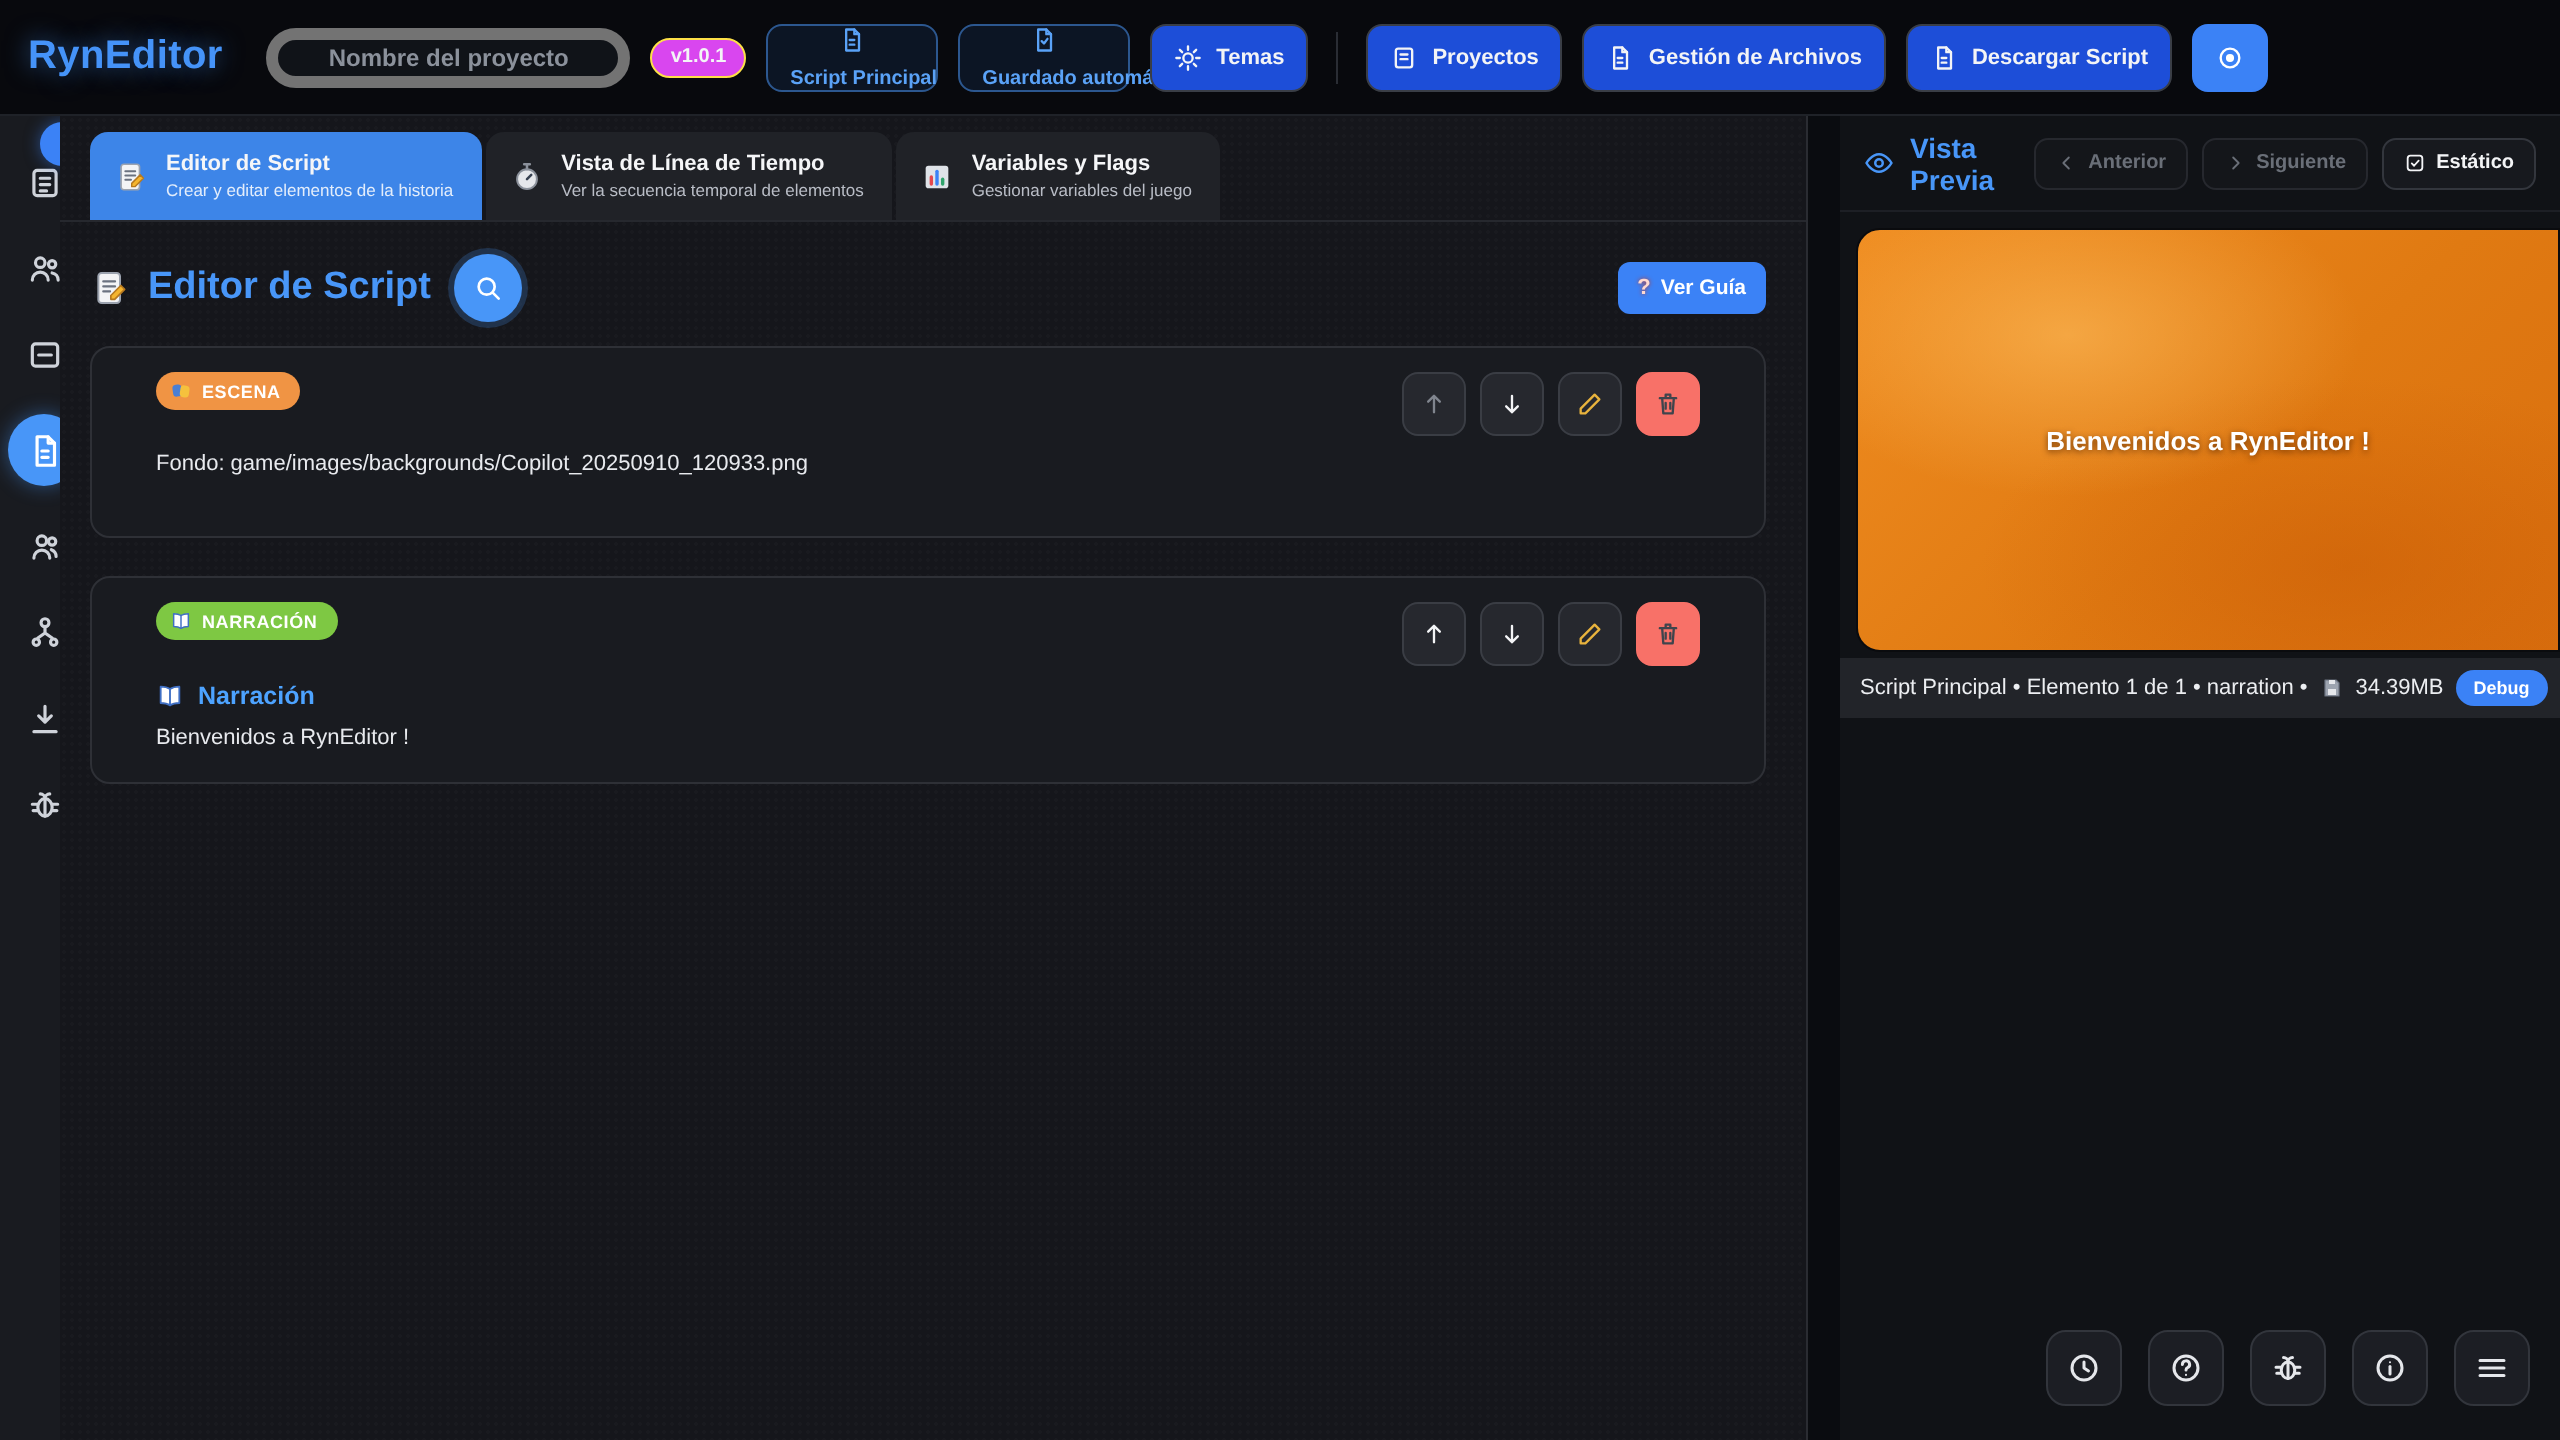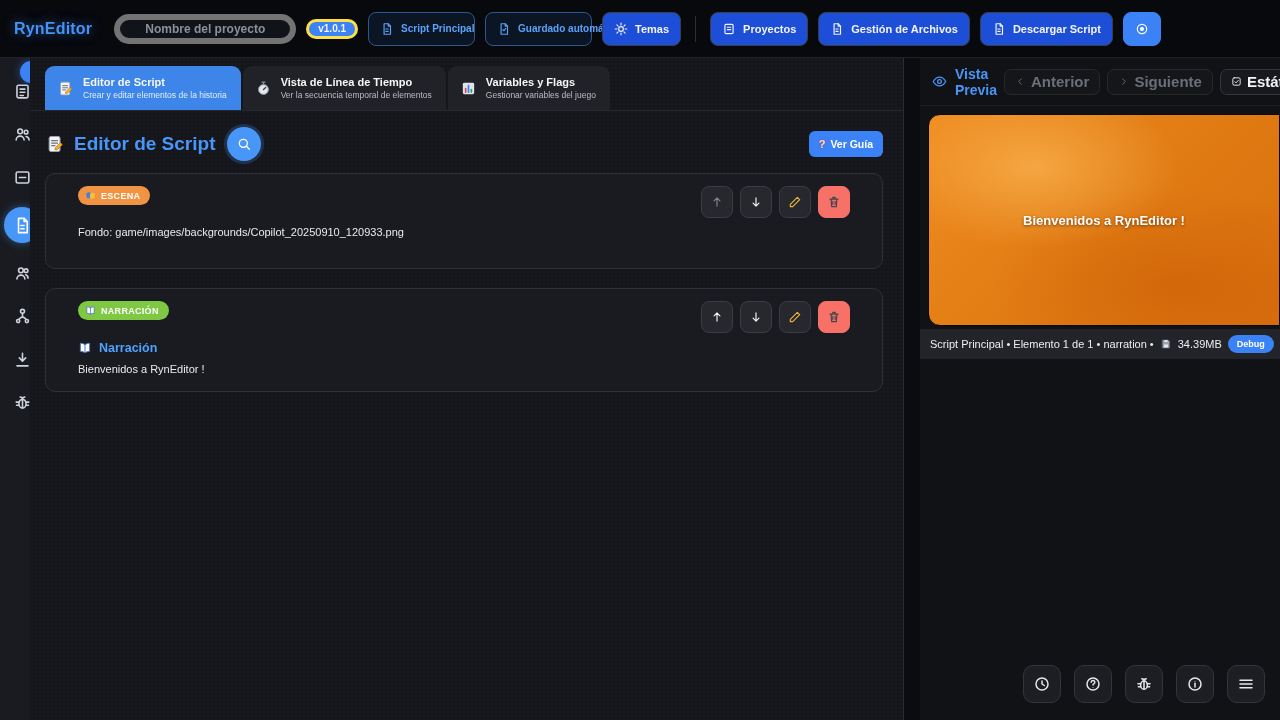--- a/index.html
+++ b/index.html
@@ -7,32 +7,32 @@
     font-family:"Liberation Sans", sans-serif; color:#e5e7eb; }
 
   .icon { display:inline-flex; align-items:center; justify-content:center; line-height:0; }
   .icon svg { width:1em; height:1em; stroke:currentColor; fill:none; stroke-width:2;
     stroke-linecap:round; stroke-linejoin:round; }
 
   
   .header { position:absolute; top:0; left:0; width:1280px; height:58px; background:#08090d;
     border-bottom:1px solid #1e2averiffy126; border-bottom:1px solid #1f2228;
     display:flex; align-items:center; padding:0 14px; gap:10px; z-index:10; }
-  .logo { font-size:16px; font-weight:800; color:#4593f8; letter-spacing:.2px;
+  .logo { font-size:20px; font-weight:800; color:#4593f8; letter-spacing:.2px;
     text-shadow:0 0 12px rgba(69,147,248,.55); margin-right:12px; white-space:nowrap; }
   .proj-input { width:182px; height:30px; border-radius:15px; background:#101318;
     border:6px solid #737373; color:#fca5a5; font-size:12px; text-align:center; outline:none; }
   .proj-input::placeholder { color:#8b919b; font-weight:600; }
-  .ver-badge { height:20px; padding:0 9px; border-radius:10px; border:3px solid #fde047;
-    background:#3b82f6; color:#f3f4f6; font-size:10px; font-weight:700; display:flex; align-items:center; }
+  .ver-badge { height:20px; padding:0 9px; border-radius:10px; border:1px solid #fde047;
+    background:#d946ef; color:#f3f4f6; font-size:10px; font-weight:700; display:flex; align-items:center; }
   .hbtn { height:34px; border-radius:8px; display:flex; align-items:center; gap:7px;
     padding:0 11px; font-size:11px; font-weight:700; cursor:pointer; white-space:nowrap;
     background:#1d4ed8; border:1px solid #3a3e46; color:#f3f4f6; }
   .hbtn .icon { font-size:14px; }
-  .hbtn.blue-outline { background:#0c1524; border:1px solid #2c578f; color:#5aa2f7; }
+  .hbtn.blue-outline { background:#0c1524; border:1px solid #2c578f; color:#5aa2f7;flex-direction:column; }
   .hbtn.blue-outline .btn-label { text-align:left; font-size:10px; line-height:1.15; max-width:62px; }
   .hbtn.primary { background:#3b82f6; border:1px solid #3b82f6; color:#fff; }
   .hdr-divider { width:1px; height:26px; background:#2a2d34; margin:0 4px; }
 
   
   .sidebar { position:absolute; top:58px; left:0; width:45px; height:662px; background:#191b20;
     border-right:1px solid #26282e; display:flex; flex-direction:column; align-items:center;
     padding-top:20px; gap:17px; }
   .sb-toggle { position:absolute; top:3px; left:20px; width:22px; height:22px; border-radius:50%;
     background:#3b82f6; color:#fff; display:flex; align-items:center; justify-content:center;
@@ -85,21 +85,21 @@
     display:flex; align-items:center; gap:7px; }
   .card-title .icon { font-size:14px; }
   .card-desc { margin-top:8px; font-size:11px; color:#e8eaee; }
 
   
   .right { position:absolute; top:58px; left:920px; width:360px; height:662px; background:#101216; }
   .rp-head { height:48px; display:flex; align-items:center; padding:0 12px; gap:7px;
     border-bottom:1px solid #1d1f25; }
   .rp-title { font-size:14px; font-weight:800; color:#4896f8; display:flex; align-items:center; gap:8px; }
   .rp-title .icon { font-size:15px; }
-  .rp-btn { height:26px; border-radius:7px; padding:0 10px; font-size:15px; font-weight:700;
+  .rp-btn { height:26px; border-radius:7px; padding:0 10px; font-size:10px; font-weight:700;
     display:flex; align-items:center; gap:5px; cursor:pointer; background:#17191e;
     border:1px solid #33363d; color:#f3f4f6; }
   .rp-btn.disabled { color:#6a6f78; border-color:#26282e; background:#14161a; }
   .rp-btn .icon { font-size:11px; }
   .rp-head .rp-title { margin-right:auto; }
 
   .canvas { margin:8px 0 0 8px; width:352px; height:212px; border-radius:12px 0 0 12px;
     background:
       radial-gradient(ellipse 60% 55% at 30% 25%, rgba(255,195,100,.55), rgba(255,195,100,0) 70%),
       radial-gradient(ellipse 70% 60% at 70% 80%, rgba(200,90,5,.5), rgba(200,90,5,0) 75%),

